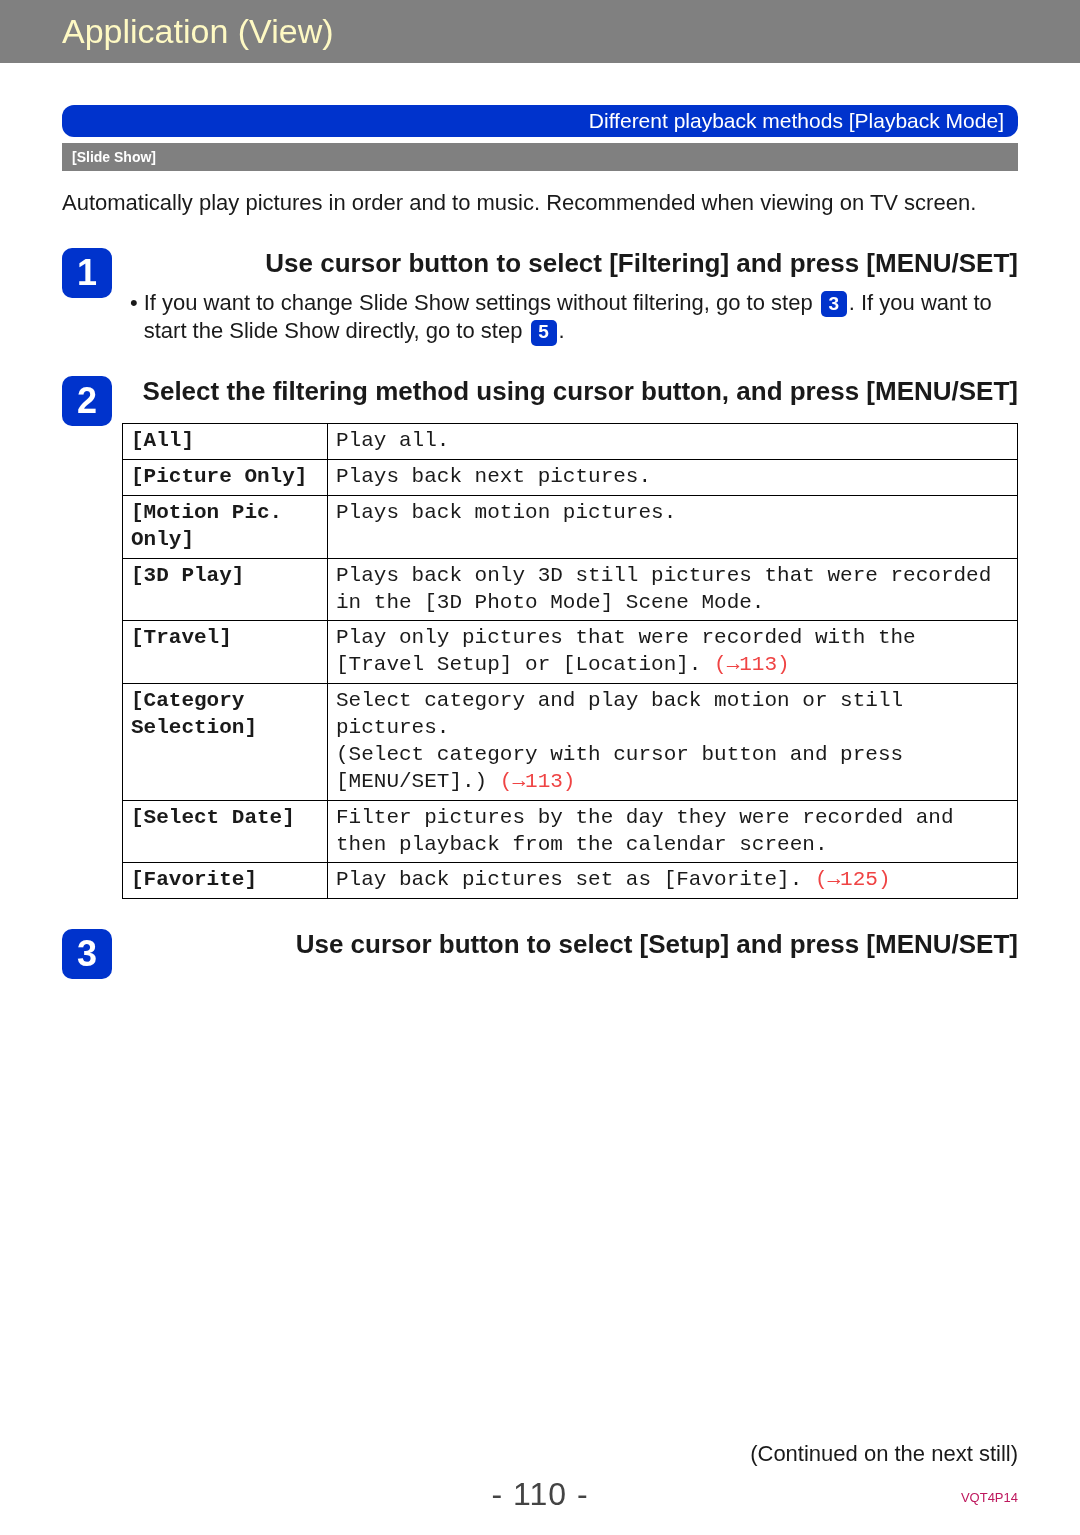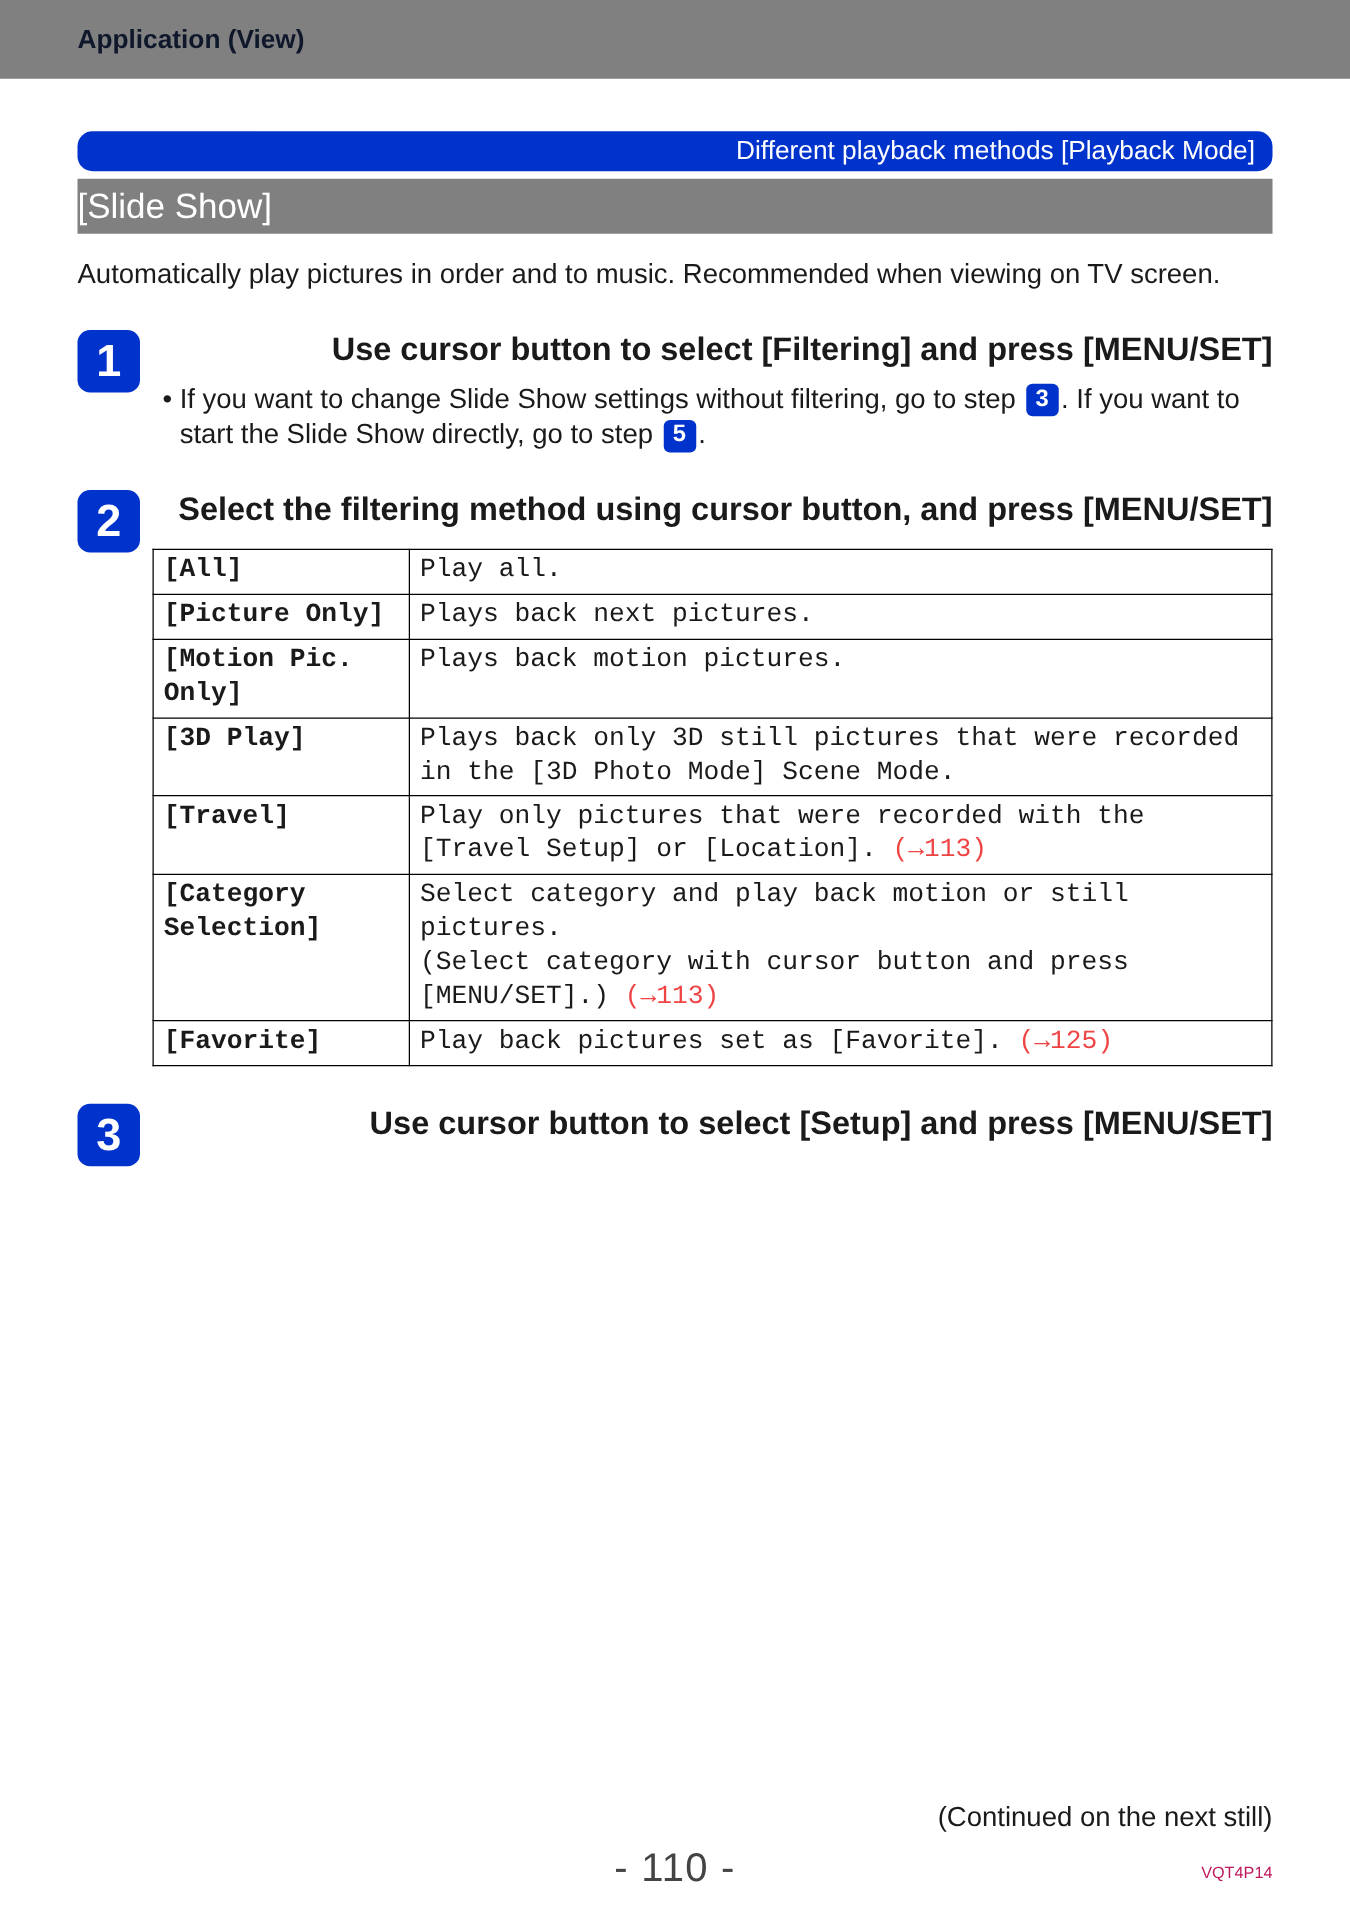--- a/index.html
+++ b/index.html
@@ -12,45 +12,45 @@
     position: relative;
   }
   .top-bar {
     background: #808080;
     height: 63px;
     display: flex;
     align-items: center;
     padding-left: 62px;
   }
   .top-bar-title {
-    color: #0f172a;
-    font-size: 21px;
-    font-weight: 700;
+    color: #fef9c3;
+    font-size: 34px;
+    font-weight: 400;
   }
   .content {
     padding: 0 62px;
   }
   .blue-banner {
     background: #0033cc;
     color: #fff;
     border-radius: 12px;
     margin-top: 42px;
     height: 32px;
     display: flex;
     justify-content: flex-end;
     align-items: center;
     padding-right: 14px;
     font-size: 21px;
   }
   .section-bar {
     background: #808080;
     color: #fff;
-    font-weight: 400;
-    font-size: 28px;
-    padding: 6px 0;
+    font-weight: 700;
+    font-size: 14px;
+    padding: 6px 10px;
     margin-top: 6px;
   }
   .intro-text {
     font-size: 22px;
     margin-top: 18px;
     line-height: 1.3;
   }
   .step {
     display: flex;
     margin-top: 30px;
@@ -199,20 +199,24 @@
             </tr>
             <tr>
               <td class="label-cell">[Travel]</td>
               <td>Play only pictures that were recorded with the [Travel Setup] or [Location]. <span class="link-ref">(→113)</span></td>
             </tr>
             <tr>
               <td class="label-cell">[Category Selection]</td>
               <td>Select category and play back motion or still pictures.<br>(Select category with cursor button and press [MENU/SET].) <span class="link-ref">(→113)</span></td>
             </tr>
             <tr>
+              <td class="label-cell">[Select Date]</td>
+              <td>Filter pictures by the day they were recorded and then playback from the calendar screen.</td>
+            </tr>
+            <tr>
               <td class="label-cell">[Favorite]</td>
               <td>Play back pictures set as [Favorite]. <span class="link-ref">(→125)</span></td>
             </tr>
           </tbody>
       </table>
     </div>
   </div>
 
   <div class="step">
     <div class="step-badge">3</div>

